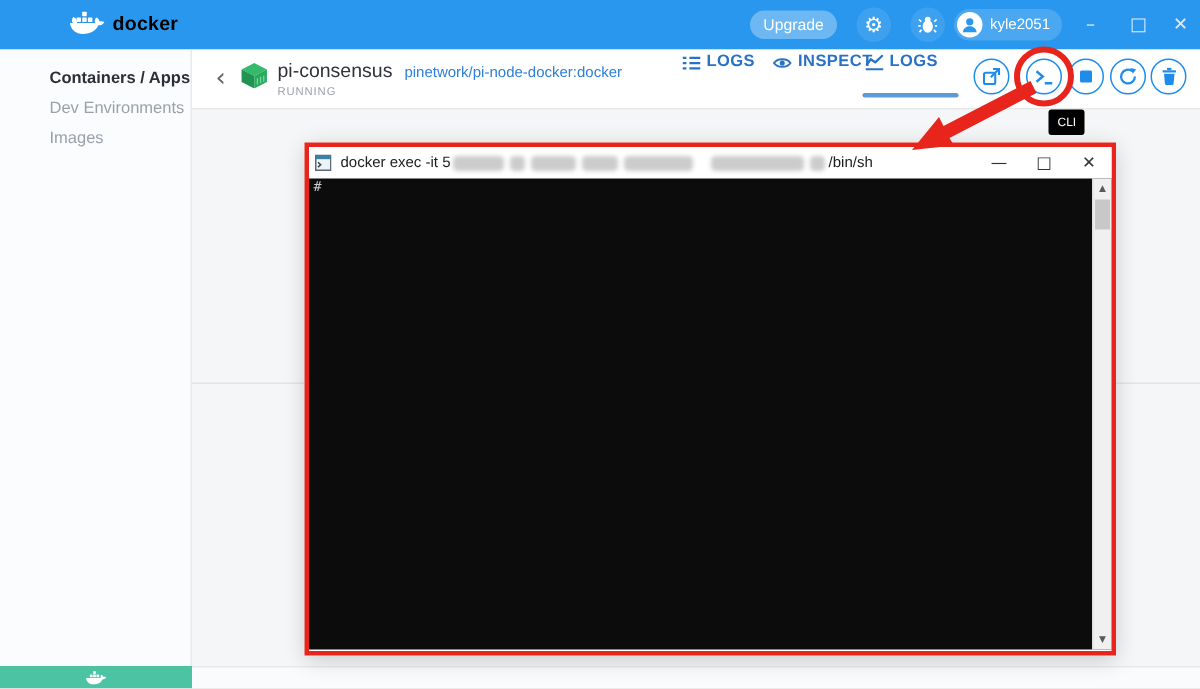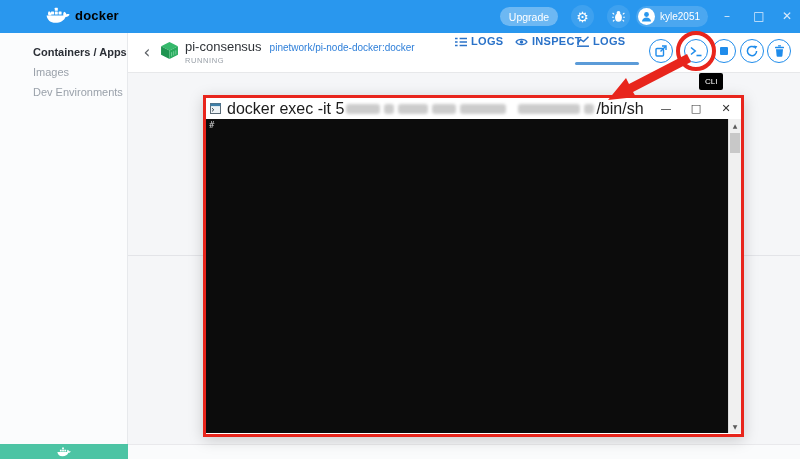--- a/index.html
+++ b/index.html
@@ -43,21 +43,21 @@
   
   .content{position:absolute;left:128px;top:73px;width:672px;height:371px;background:#f5f6f8;}
   .divider{position:absolute;left:128px;top:255px;width:672px;height:1px;background:#e3e4e8;}
   
   .footer-green{position:absolute;left:0;top:444px;width:128px;height:15px;background:#4cc4a4;display:flex;align-items:center;justify-content:center;}
   .footer-rest{position:absolute;left:128px;top:444px;width:672px;height:15px;background:#fafbfc;border-top:1px solid #e9e9ec;box-sizing:border-box;}
   
   .terminal{position:absolute;left:203px;top:95px;width:541px;height:342px;border:3px solid #e8251c;
     box-sizing:border-box;background:#fff;z-index:20;box-shadow:0 3px 14px rgba(0,0,0,.18);}
   .term-titlebar{height:21px;display:flex;align-items:center;padding-left:4px;background:#fff;}
-  .term-title{display:flex;align-items:center;font-size:16px;color:#1c1c1c;margin-left:6px;white-space:nowrap;}
+  .term-title{display:flex;align-items:center;font-size:10px;color:#1c1c1c;margin-left:6px;white-space:nowrap;}
   .redact{display:inline-block;height:10px;background:#cccccc;border-radius:3px;filter:blur(1.5px);margin:0 2px;vertical-align:middle;}
   .term-ctls{margin-left:auto;display:flex;}
   .term-ctl{width:30px;height:21px;display:flex;align-items:center;justify-content:center;color:#333;font-size:11px;font-family:"DejaVu Sans",sans-serif;}
   .term-body{position:relative;height:314px;background:#0c0c0c;}
   .term-prompt{position:absolute;left:3px;top:1px;color:#cccccc;font-size:9px;font-family:"DejaVu Sans Mono",monospace;}
   .scrollbar{position:absolute;right:0;top:0;bottom:0;width:13px;background:#f0f0f0;border-left:1px solid #dedede;box-sizing:border-box;}
   .scroll-arrow{position:absolute;left:0;width:12px;height:13px;display:flex;align-items:center;justify-content:center;color:#5a5a5a;font-size:6px;font-family:"DejaVu Sans",sans-serif;}
   .scroll-thumb{position:absolute;left:1px;top:14px;width:10px;height:20px;background:#c8c8c8;}
   
   .red-ring{position:absolute;left:676px;top:31px;width:40px;height:40px;border:4px solid #e8251c;border-radius:50%;box-sizing:border-box;z-index:60;}
@@ -116,22 +116,22 @@
       <span class="username">kyle2051</span>
     </div>
 
     <div class="winctl" style="left:716px;">–</div>
     <div class="winctl" style="left:748px;">□</div>
     <div class="winctl" style="left:776px;">✕</div>
   </div>
 
   <div class="sidebar">
     <div class="side-item first active">Containers / Apps</div>
+    <div class="side-item">Dev Environments</div>
     <div class="side-item">Images</div>
-    <div class="side-item">Dev Environments</div>
   </div>
 
   <div class="content"></div>
   <div class="divider"></div>
 
   <div class="main-header">
     <div class="back">‹</div>
 
     <svg class="cube" width="19" height="17" viewBox="0 0 18 16">
       <polygon points="9,0 17,4 9,8 1,4" fill="#35b96b"></polygon>

